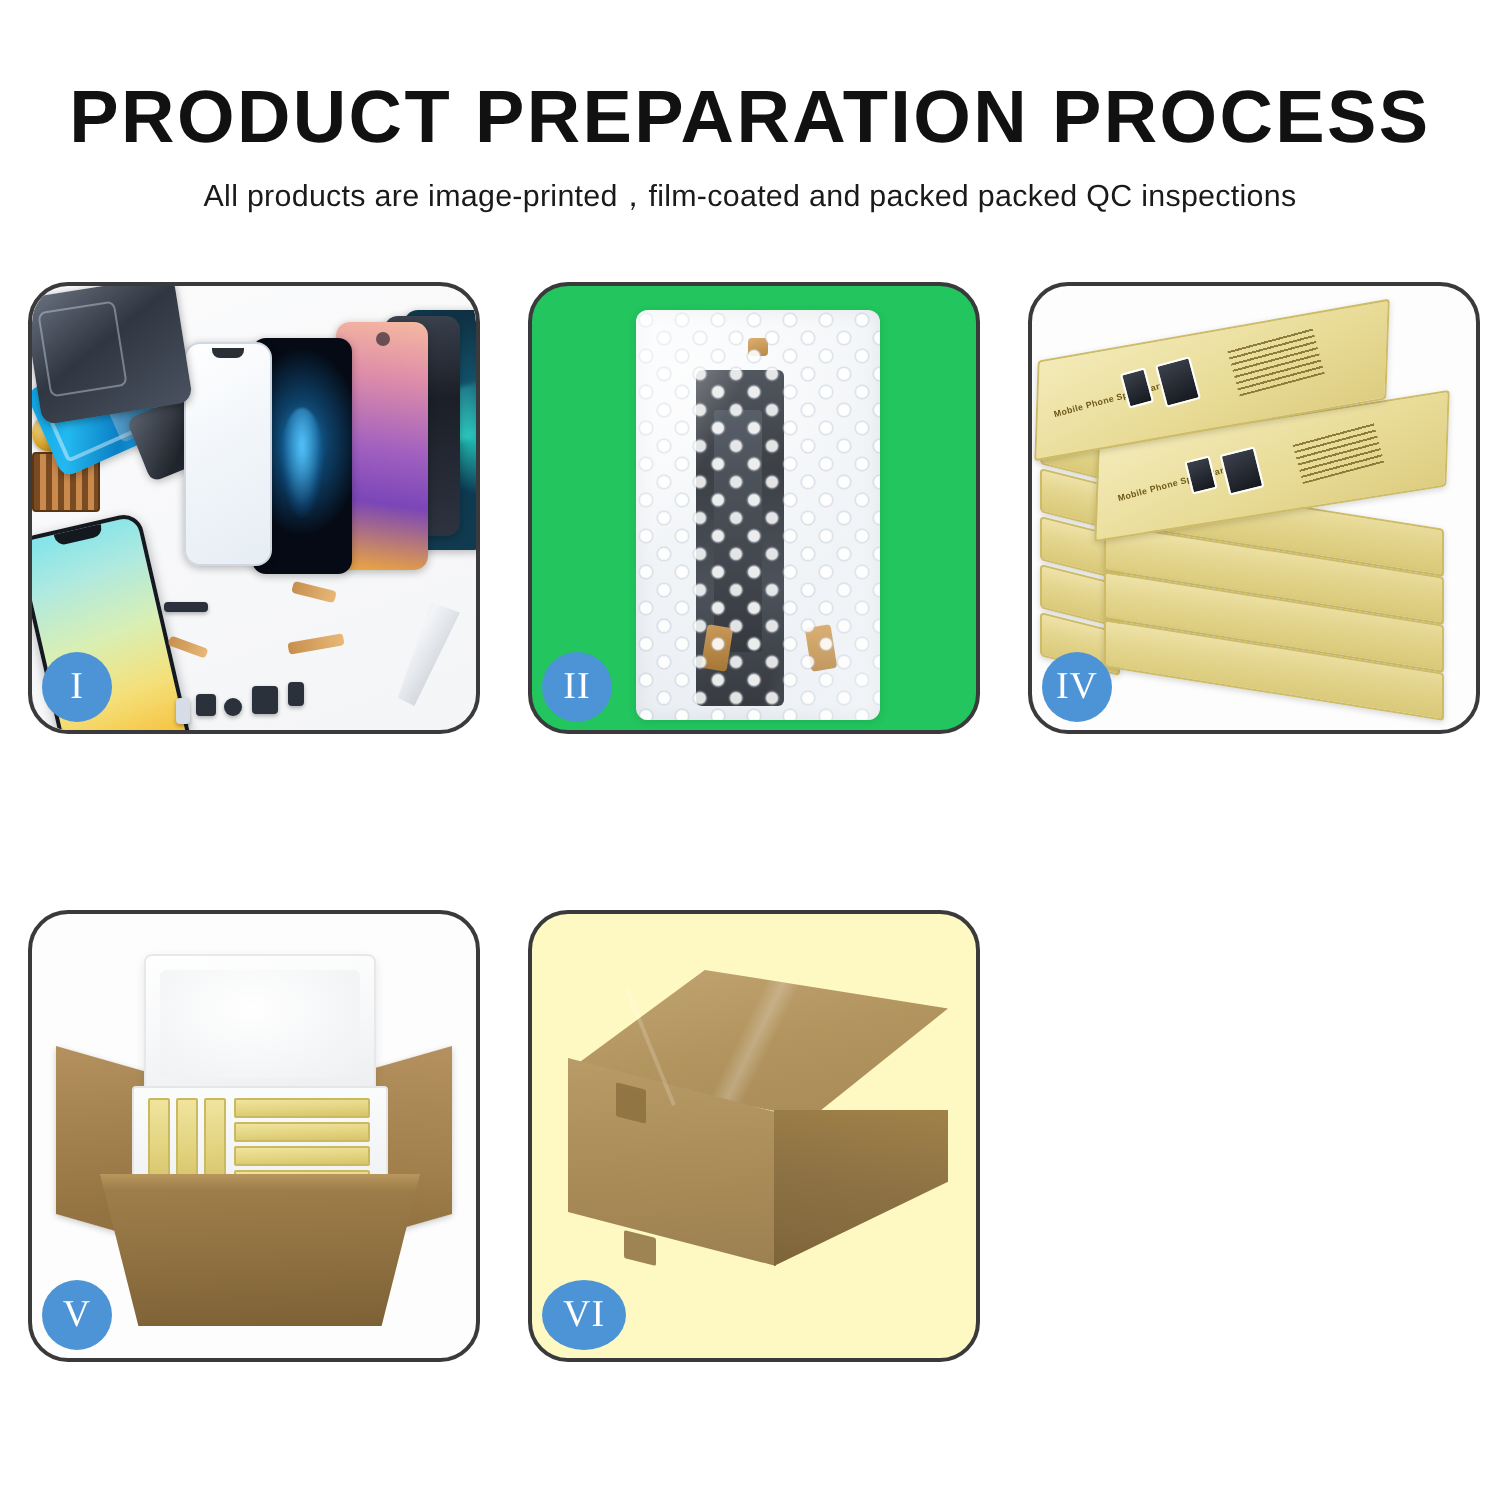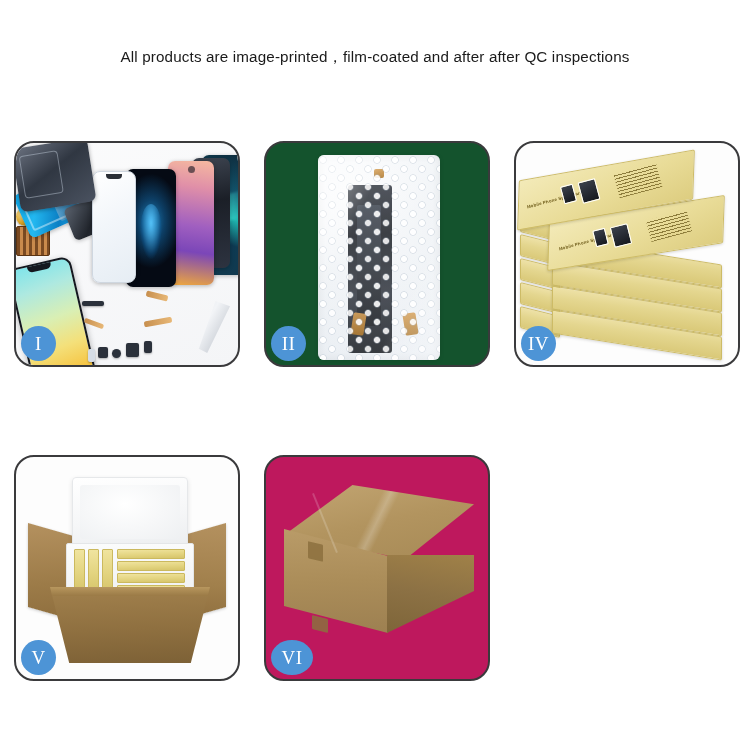--- a/index.html
+++ b/index.html
@@ -232,21 +232,21 @@
   
   .c1 .tool {
     position:absolute; left:176px; top:158px;
     width:38px; height:52px;
     background: linear-gradient(120deg,#d9dde3 0%,#f2f4f7 40%,#aab1bb 100%);
     clip-path: polygon(62% 0, 100% 10%, 40% 100%, 18% 92%);
     opacity:.92;
   }
 
   
-  .c2 { background:#14532d; }
+  .c2 { background:#22c55e; }
   .c2 .bag {
     position: absolute;
     left: 52px; top: 12px;
     width: 122px; height: 205px;
     border-radius: 6px;
     background:
       radial-gradient(circle at 30% 20%, rgba(255,255,255,.85), rgba(226,232,238,.35)),
       linear-gradient(150deg,#f4f7fa 0%,#e7ecf1 45%,#f1f4f8 100%);
     box-shadow: 0 0 10px rgba(0,0,0,.07) inset, 0 1px 5px rgba(0,0,0,.10);
     overflow: hidden;
@@ -414,21 +414,21 @@
     background: linear-gradient(178deg,#a2814d 0%,#8f7040 55%,#7d6136 100%);
     clip-path: polygon(0 0, 100% 0, 88% 100%, 12% 100%);
     box-shadow: 0 2px 5px rgba(0,0,0,.2);
   }
   .c5 .carton::before{
     content:""; position:absolute; left:0; top:0; width:100%; height:9px;
     background: linear-gradient(180deg,#b8975e,#9a7a46);
   }
 
   
-  .c6 { background:#be185d; }
+  .c6 { background:#fef9c3; }
   .c6 .top {
     position:absolute; left: 18px; top: 28px;
     width: 190px; height: 74px;
     background: linear-gradient(168deg,#c2a572 0%,#b2945f 50%,#a78a56 100%);
     clip-path: polygon(36% 0, 100% 26%, 64% 100%, 0 68%);
   }
   .c6 .top::after{
     content:""; position:absolute; left:0; top:0; width:100%; height:100%;
     background: linear-gradient(116deg, transparent 45%, rgba(255,255,255,.22) 49%, transparent 53%);
   }
@@ -454,21 +454,22 @@
     position:absolute;
     background: rgba(255,255,255,.18);
   }
 </style>
 </head>
 <body>
 
 <div id="page">
 
   <div class="header">
-    <div class="subtitle">All products are image-printed，film-coated and after after QC inspections</div>
+    <div class="title">PRODUCT PREPARATION PROCESS</div>
+    <div class="subtitle">All products are image-printed，film-coated and packed packed QC inspections</div>
   </div>
 
   <div class="grid">
 
     <div class="card c1">
       <div class="card-media">
         <div class="ph blue-sheet"></div>
         <div class="ph darkback"></div>
         <div class="ph p-teal"></div>
         <div class="ph p-dark2"></div>

